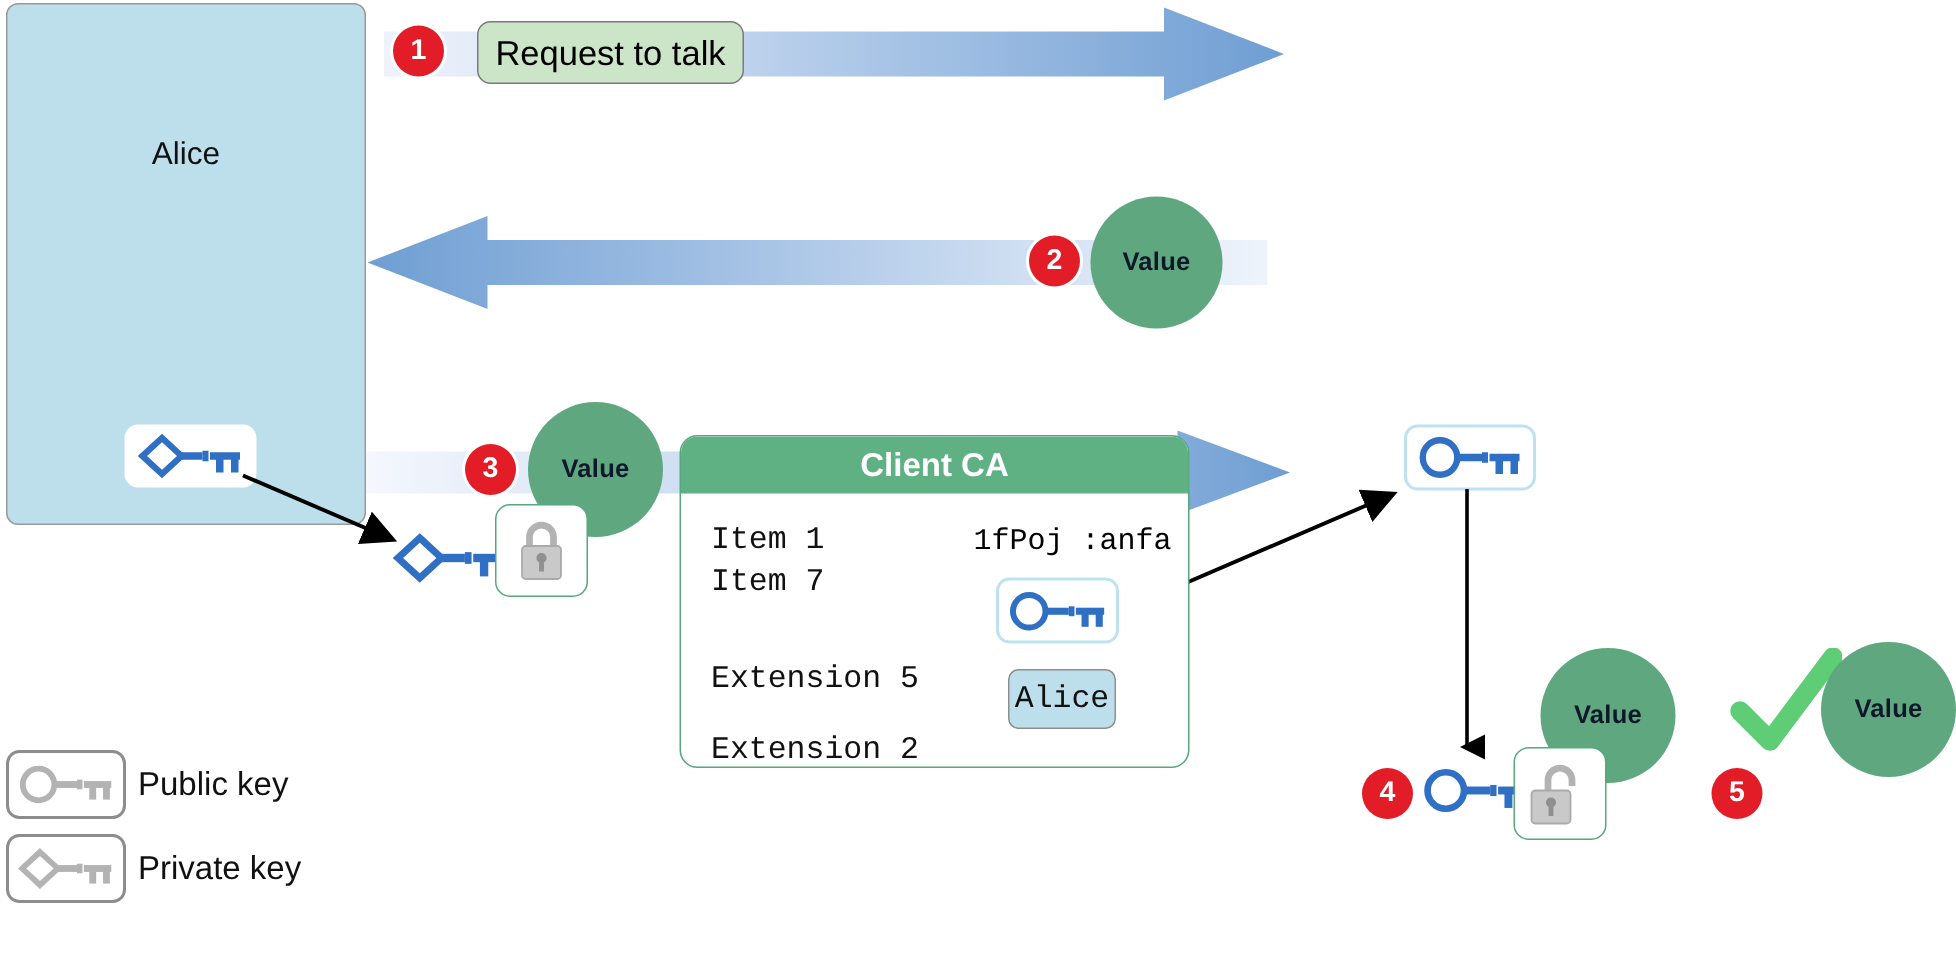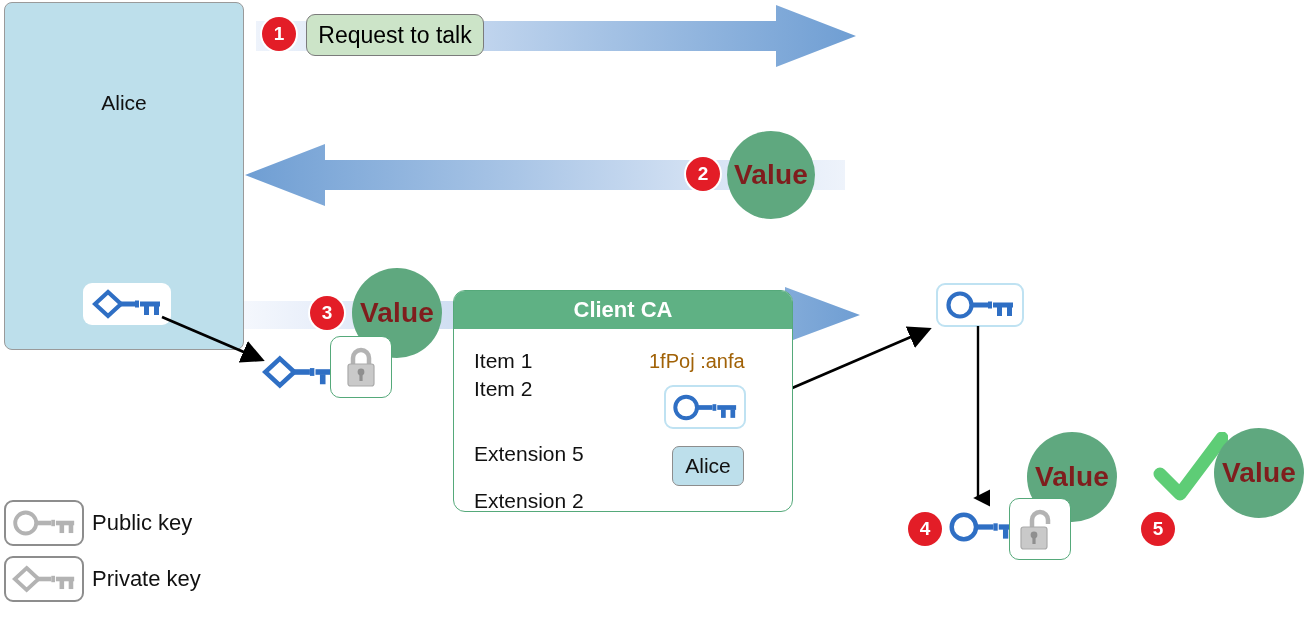--- a/index.html
+++ b/index.html
@@ -19,29 +19,29 @@
   
   .pill{border:1.6px solid #7b7b7b;border-radius:9px;box-sizing:border-box;
         display:flex;align-items:center;justify-content:center;font-size:23px;color:#000;}
 
   
   .num{border-radius:50%;display:flex;align-items:center;justify-content:center;
        color:#fff;font-size:19px;font-weight:bold;box-shadow:0 0 0 2px #fff;}
 
   
   .valcircle{border-radius:50%;display:flex;align-items:center;justify-content:center;
-             color:#7f1d1d;font-weight:bold;font-size:28px;letter-spacing:.2px;}
+             color:#0f172a;font-weight:bold;font-size:17px;letter-spacing:.2px;}
 
   
   .ca-panel{border:1.4px solid #55a97a;border-radius:12px;background:#fff;box-sizing:border-box;overflow:hidden;}
   .ca-header{height:38px;display:flex;align-items:center;justify-content:center;
              color:#fff;font-weight:bold;font-size:22px;}
-  .ca-body{position:relative;height:calc(100% - 38px);}
+  .ca-body{position:relative;height:calc(100% - 38px);font-family:Liberation Mono, monospace;}
   .ca-item{position:absolute;font-size:21px;color:#111;white-space:nowrap;}
-  .ca-hash{position:absolute;font-size:20px;color:#a16207;white-space:nowrap;}
+  .ca-hash{position:absolute;font-size:20px;color:#000000;white-space:nowrap;}
   .ca-name{position:absolute;border:1.5px solid #8d8d8d;border-radius:7px;box-sizing:border-box;
            display:flex;align-items:center;justify-content:center;font-size:21px;color:#111;}
 
   
   .keychip{position:absolute;background:#fff;border-radius:9px;box-sizing:border-box;
            display:flex;align-items:center;justify-content:center;}
   .keychip.plain{border:0;}
   .keychip.blueborder{border:2.2px solid #bfe2f2;}
   .keychip.greyborder{border:2.2px solid #8d8d8d;}
 
@@ -156,21 +156,21 @@
       <marker id="ah3" markerWidth="10" markerHeight="10" refX="5" refY="8" orient="auto">
         <path d="M0,0 L10,0 L5,10 Z" fill="#000"></path>
       </marker>
     </defs>
     <line x1="12" y1="0" x2="12" y2="172" stroke="#000" stroke-width="2.4" marker-end="url(#ah3)"></line>
   </svg>
 
   <div class="num abs" style="left:262px;top:17px;width:34px;height:34px;background:#e31d27;">
     <span>1</span>
   </div>
-  <div class="pill abs" style="left:306px;top:14px;width:178px;height:42px;background:#cce4c8;">
+  <div class="pill abs" style="left:318px;top:14px;width:178px;height:42px;background:#cce4c8;">
     <span>Request to talk</span>
   </div>
 
   <div class="num abs" style="left:686px;top:157px;width:34px;height:34px;background:#e31d27;">
     <span>2</span>
   </div>
   <div class="valcircle abs" style="left:727px;top:131px;width:88px;height:88px;background:#5fa87f;">
     <span>Value</span>
   </div>
 
@@ -199,21 +199,21 @@
       <rect x="15.4" y="27" width="3.2" height="8" fill="#8f8f8f"></rect>
     </svg>
   </div>
 
   <div class="ca-panel abs" style="left:453px;top:290px;width:340px;height:222px;">
     <div class="ca-header" style="background:#5fb184;">
       <span>Client CA</span>
     </div>
     <div class="ca-body">
       <div class="ca-item" style="left:20px;top:20px;">Item 1</div>
-      <div class="ca-item" style="left:20px;top:48px;">Item 2</div>
+      <div class="ca-item" style="left:20px;top:48px;">Item 7</div>
       <div class="ca-item" style="left:20px;top:113px;">Extension 5</div>
       <div class="ca-item" style="left:20px;top:160px;">Extension 2</div>
       <div class="ca-hash" style="left:195px;top:21px;">1fPoj :anfa</div>
 
       <div class="keychip blueborder" style="left:210px;top:56px;width:82px;height:44px;">
         <svg width="66" height="29" viewBox="0 0 70 30">
           <circle cx="15" cy="15" r="11.5" fill="none" stroke="#2f6fc4" stroke-width="4.2"></circle>
           <rect x="26" y="12.5" width="17" height="5" fill="#2f6fc4"></rect>
           <rect x="43" y="11.5" width="4" height="7" fill="#2f6fc4"></rect>
           <rect x="48" y="12.5" width="20" height="5" fill="#2f6fc4"></rect>

